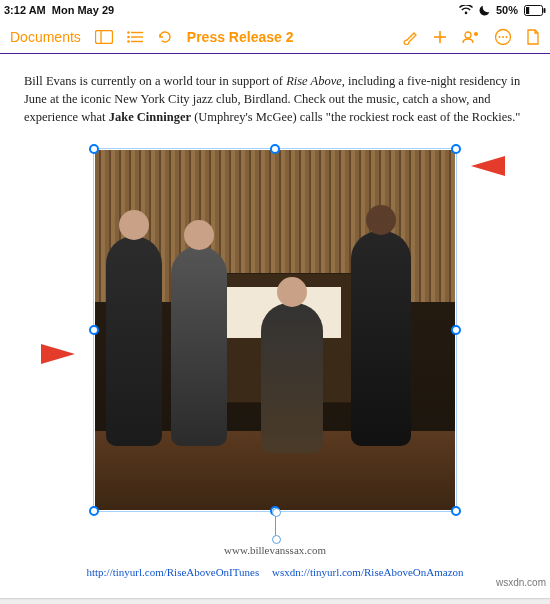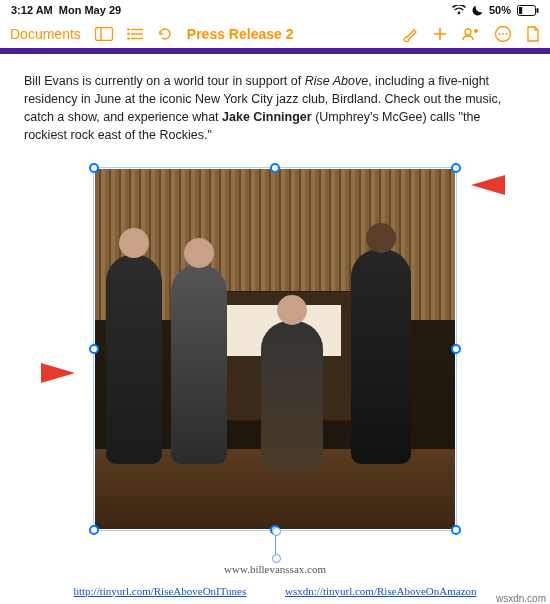--- a/index.html
+++ b/index.html
@@ -1,27 +1,27 @@
 <!DOCTYPE html>
 <html><head>
 <meta charset="utf-8">
 <style>
   * { box-sizing: border-box; margin: 0; padding: 0; }
   html, body { width: 550px; height: 604px; font-family: -apple-system, Helvetica, Arial, sans-serif; background: #fff; overflow: hidden; }
-  .status-bar { height: 20px; display: flex; align-items: center; justify-content: space-between; padding: 0 11px; font-size: 11px; font-weight: 600; color: #111; }
+  .status-bar { height: 20px; display: flex; align-items: center; justify-content: space-between; padding: 0 4px; font-size: 11px; font-weight: 600; color: #111; }
   .status-left, .status-right { display: flex; align-items: center; gap: 6px; }
   .wifi-icon svg, .moon-icon svg, .batt-icon svg { display: block; }
-  .toolbar { height: 34px; display: flex; align-items: center; padding: 0 10px; gap: 14px; border-bottom: 6px solid #4c1d95; color: #ff9500; font-size: 14px; }
+  .toolbar { height: 34px; display: flex; align-items: center; padding: 0 10px; gap: 14px; border-bottom: 1px solid #4c1d95; color: #ff9500; font-size: 14px; }
   .toolbar .title { flex: 1; text-align: left; font-weight: 600; font-size: 14px; color: #ff9500; }
   .toolbar .btn { color: #ff9500; display: flex; align-items: center; justify-content: center; }
   .toolbar svg { display: block; }
   .doc-area { width: 100%; height: calc(604px - 54px); background: #eee; overflow: hidden; }
   .page { background: #fff; width: 100%; border: 1px solid #d8d8d8; border-top: none; border-left: none; border-right: none; box-shadow: 0 0 0 1px #e8e8e8; }
   .page-body { padding: 18px 24px 6px 24px; }
-  .body-text { font-family: Liberation Sans, sans-serif; font-size: 12.5px; line-height: 1.45; color: #222; }
+  .body-text { font-family: Liberation Serif, serif; font-size: 12.5px; line-height: 1.45; color: #222; }
   .body-text i { font-style: italic; }
   .body-text b { font-weight: 700; }
   .image-wrap { position: relative; width: 360px; height: 360px; margin: 24px auto 0 auto; }
   .sel-box { position: absolute; inset: -2px; border: 1px solid rgba(0,122,255,.35); pointer-events: none; }
   .handle { position: absolute; width: 10px; height: 10px; background: #fff; border: 2px solid #007aff; border-radius: 50%; }
   .h-tl { top: -6px; left: -6px; } .h-tr { top: -6px; right: -6px; }
   .h-bl { bottom: -6px; left: -6px; } .h-br { bottom: -6px; right: -6px; }
   .h-t { top: -6px; left: calc(50% - 5px); } .h-b { bottom: -6px; left: calc(50% - 5px); }
   .h-l { left: -6px; top: calc(50% - 5px); } .h-r { right: -6px; top: calc(50% - 5px); }
   .img-canvas { width: 100%; height: 100%; background: linear-gradient(#2b1f14, #1a140c); position: relative; overflow: hidden; }
@@ -34,25 +34,25 @@
   .p2 { left: 21%; background: linear-gradient(#555, #2b2b2b); height: 200px; }
   .p3 { left: 46%; background: linear-gradient(#333, #4a3a28); height: 150px; bottom: 16%; width: 62px; }
   .p4 { left: 71%; background: linear-gradient(#262626, #111); height: 215px; width: 60px; }
   .head { position: absolute; top: -26px; left: 50%; transform: translateX(-50%); width: 30px; height: 30px; background: #c9a187; border-radius: 50%; }
   .p4 .head { background: #5b3d2c; }
   .caption-line { width: 1px; height: 28px; background: #5aa0e6; margin: 2px auto 0 auto; position: relative; }
   .caption-line::before, .caption-line::after { content:""; position:absolute; left:-3px; width:7px; height:7px; background:#fff; border:1px solid #5aa0e6; border-radius:50%; }
   .caption-line::before { top:-4px; } .caption-line::after { bottom:-4px; }
   .caption-text { text-align: center; font-size: 11px; color: #555; margin-top: 4px; font-family: Georgia, serif; }
   .links-row { text-align: center; font-size: 11px; margin: 10px 0 14px 0; font-family: Georgia, serif; }
-  .links-row span { color: #1155cc; text-decoration: underline; margin: 0 18px; }
+  .links-row span { color: #1155cc; margin: 0 5px; }
   .arrow { position: absolute; width: 0; height: 0; }
   .arrow-r1 { top: 6px; right: -50px; border-top: 10px solid transparent; border-bottom: 10px solid transparent; border-right: 34px solid #e53b2a; }
   .arrow-r2 { top: 194px; left: -54px; border-top: 10px solid transparent; border-bottom: 10px solid transparent; border-left: 34px solid #e53b2a; }
-  .watermark { position: absolute; right: 4px; bottom: 0; font-size: 10px; color: #777; }
+  .watermark { position: absolute; right: 4px; bottom: 16px; font-size: 10px; color: #777; }
 </style>
 </head>
 <body>
 
 <div class="status-bar">
   <div class="status-left">
     <span>3:12 AM</span>
     <span>Mon May 29</span>
   </div>
   <div class="status-right">

